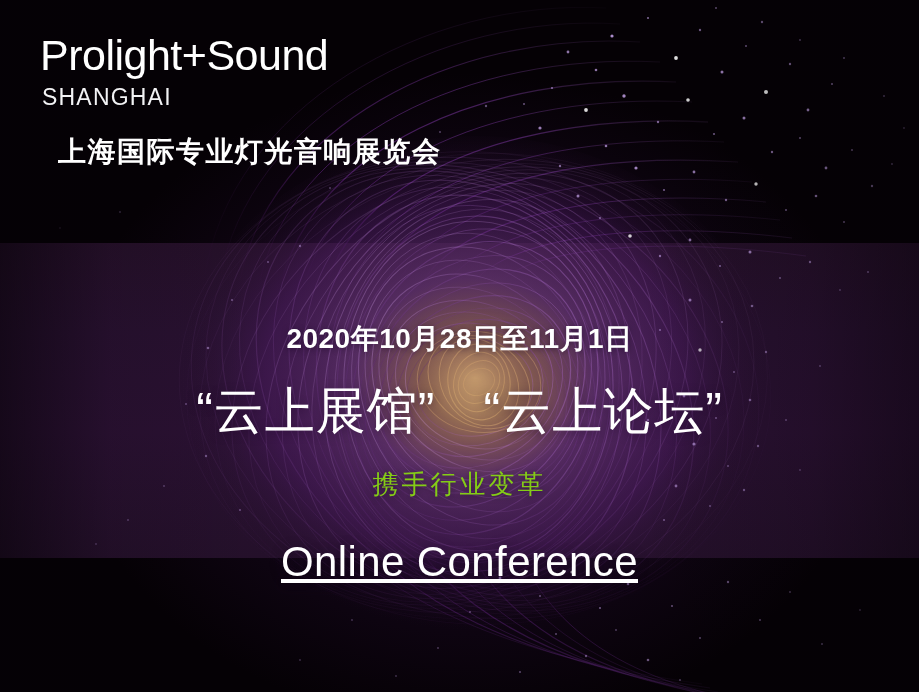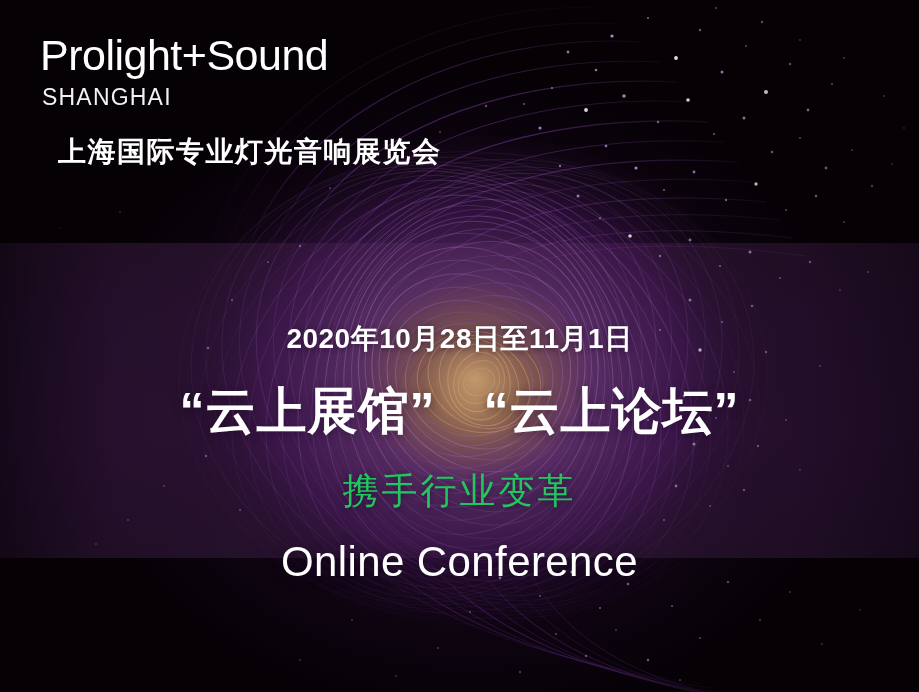--- a/index.html
+++ b/index.html
@@ -163,47 +163,48 @@
   .date-line {
     font-size: 28px;
     font-weight: 700;
     letter-spacing: 0.5px;
     color: #ffffff;
     text-shadow: 0 1px 6px rgba(20,0,30,0.55);
   }
   .headline {
     margin-top: 20px;
     font-size: 50px;
-    font-weight: 700;
+    font-weight: 400;
     letter-spacing: 1px;
     color: #ffffff;
     white-space: nowrap;
     text-shadow: 0 2px 10px rgba(25,0,35,0.5);
   }
   .headline .gap { display: inline-block; width: 48px; }
   .tagline {
     margin-top: 22px;
-    font-size: 36px;
+    font-size: 26px;
     font-weight: 500;
     letter-spacing: 3px;
-    color: #22c55e;
+    color: #84cc16;
     text-shadow: 0 1px 6px rgba(20,0,30,0.5);
   }
   .english-line {
     position: absolute;
     left: 0;
     right: 0;
     top: 538px;
     z-index: 10;
     text-align: center;
     font-size: 42px;
     font-weight: 300;
     letter-spacing: 0.4px;
     color: #ffffff;
     text-shadow: 0 2px 12px rgba(20,0,30,0.55);
+    text-decoration: underline;
   }
 </style>
 </head>
 <body>
 
 <div class="poster">
 
   <div class="bg-base"></div>
 
   <div class="band"></div>

